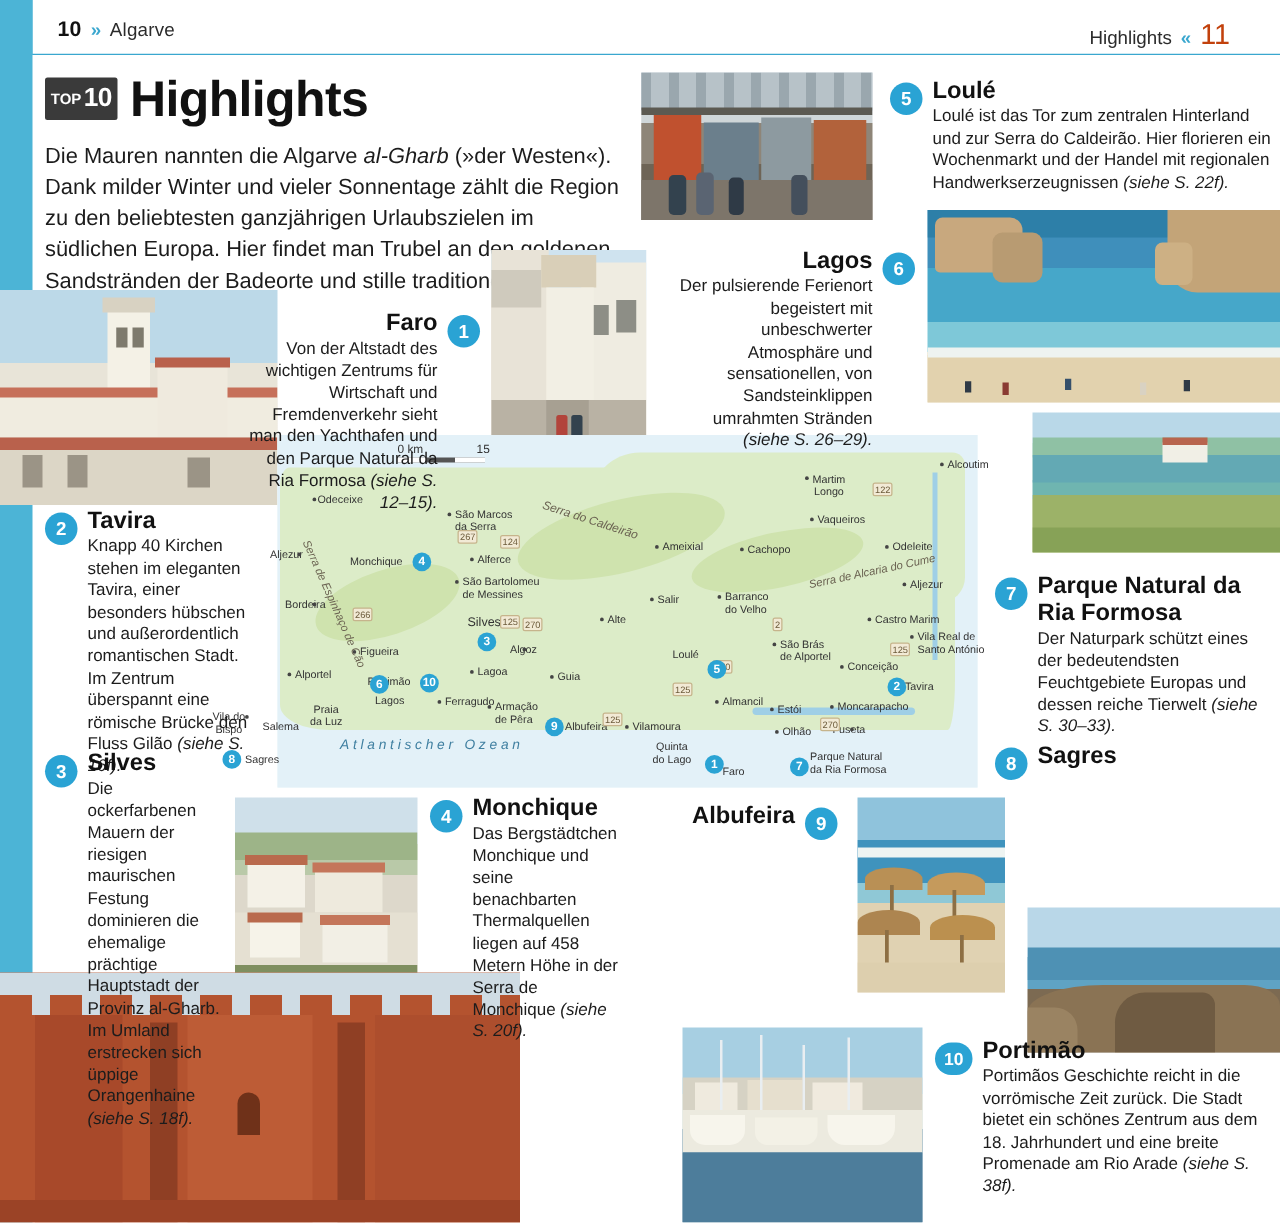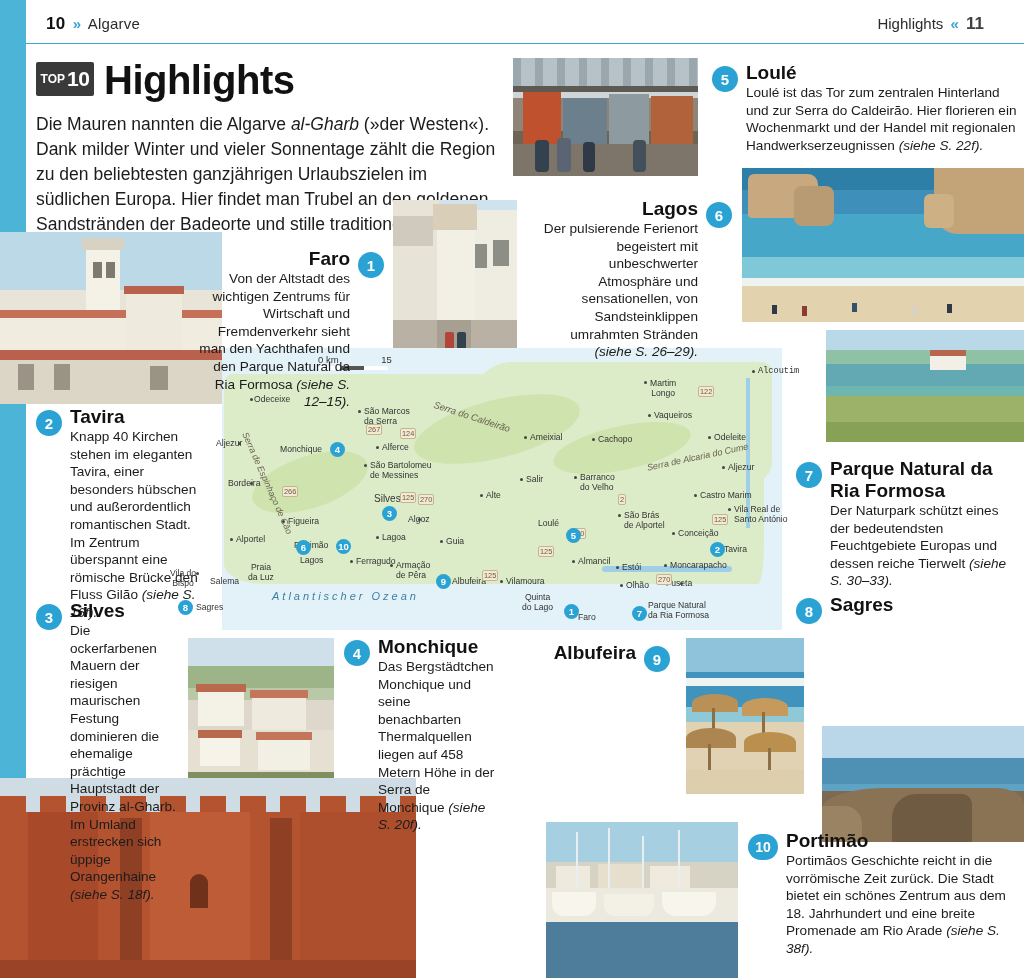--- a/index.html
+++ b/index.html
@@ -55,23 +55,23 @@
     padding: 0 3px;
   }
   .hdr-right {
     position: absolute;
     top: 14px;
     right: 40px;
     font-size: 15px;
     color: #2b2b2b;
   }
   .hdr-right .pg {
-    font-weight: bold;
-    font-size: 17px;
-    color: #404040;
+    font-weight: normal;
+    font-size: 23px;
+    color: #c2410c;
   }
   .hdr-right .chev {
     color: #3aa7cf;
     font-weight: bold;
     padding: 0 3px;
   }
   
   .spine {
     position: absolute;
     top: 0; left: 0;
@@ -453,21 +453,21 @@
   </div>
   <div class="scale-bar">
     <div class="w"></div>
       <div class="w2"></div>
   </div>
 
   <div class="mlabel" style="left:254px; top:394px;">Odeceixe</div>
   <div class="mdot" style="left:250px; top:398px;"></div>
   <div class="mlabel" style="left:650px; top:378px; text-align:center;">Martim<br>Longo</div>
   <div class="mdot" style="left:644px; top:381px;"></div>
-  <div class="mlabel" style="left:758px; top:366px;font-family:Liberation Mono, monospace;">Alcoutim</div>
+  <div class="mlabel" style="left:758px; top:366px;">Alcoutim</div>
   <div class="mdot" style="left:752px; top:370px;"></div>
   <div class="mlabel" style="left:654px; top:410px;">Vaqueiros</div>
   <div class="mdot" style="left:648px; top:414px;"></div>
   <div class="mlabel" style="left:598px; top:434px;">Cachopo</div>
   <div class="mdot" style="left:592px; top:438px;"></div>
   <div class="mlabel" style="left:530px; top:432px;">Ameixial</div>
   <div class="mdot" style="left:524px; top:436px;"></div>
   <div class="mlabel" style="left:714px; top:432px;">Odeleite</div>
   <div class="mdot" style="left:708px; top:436px;"></div>
   <div class="mlabel" style="left:364px; top:406px;">São Marcos<br>da Serra</div>

